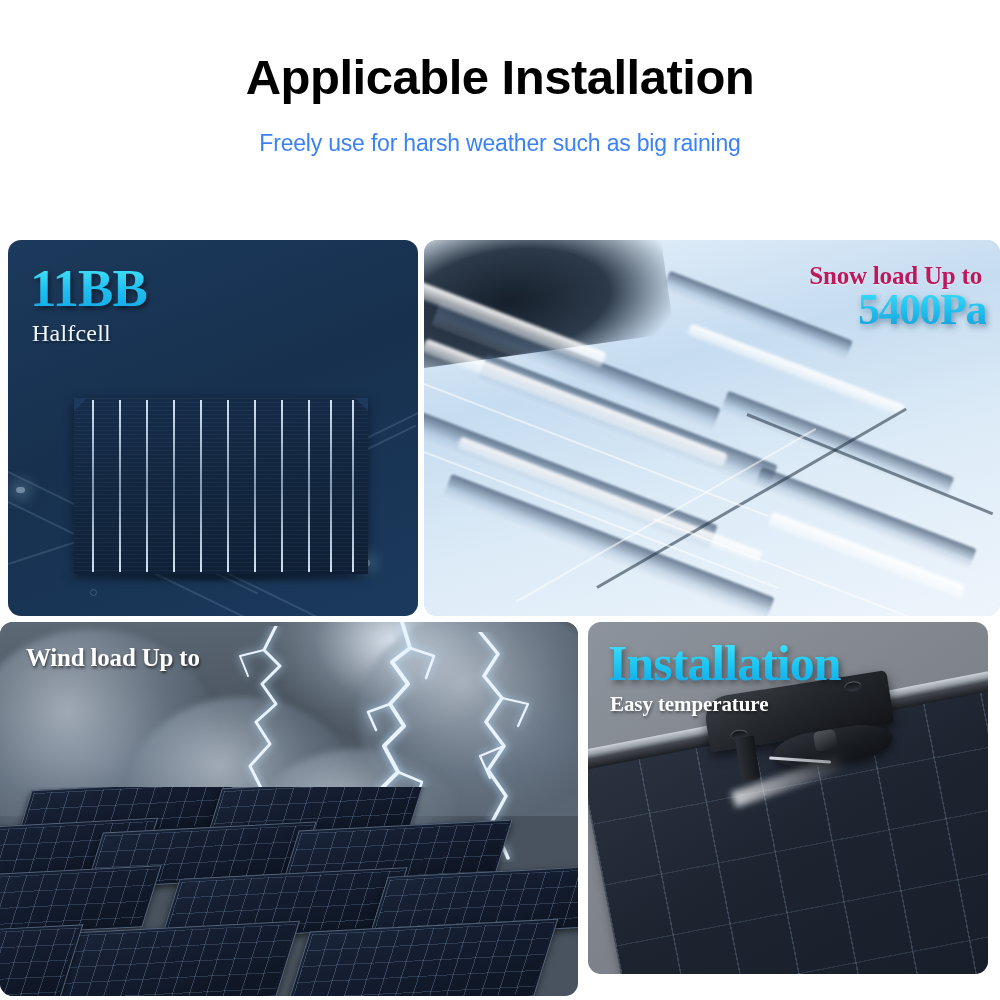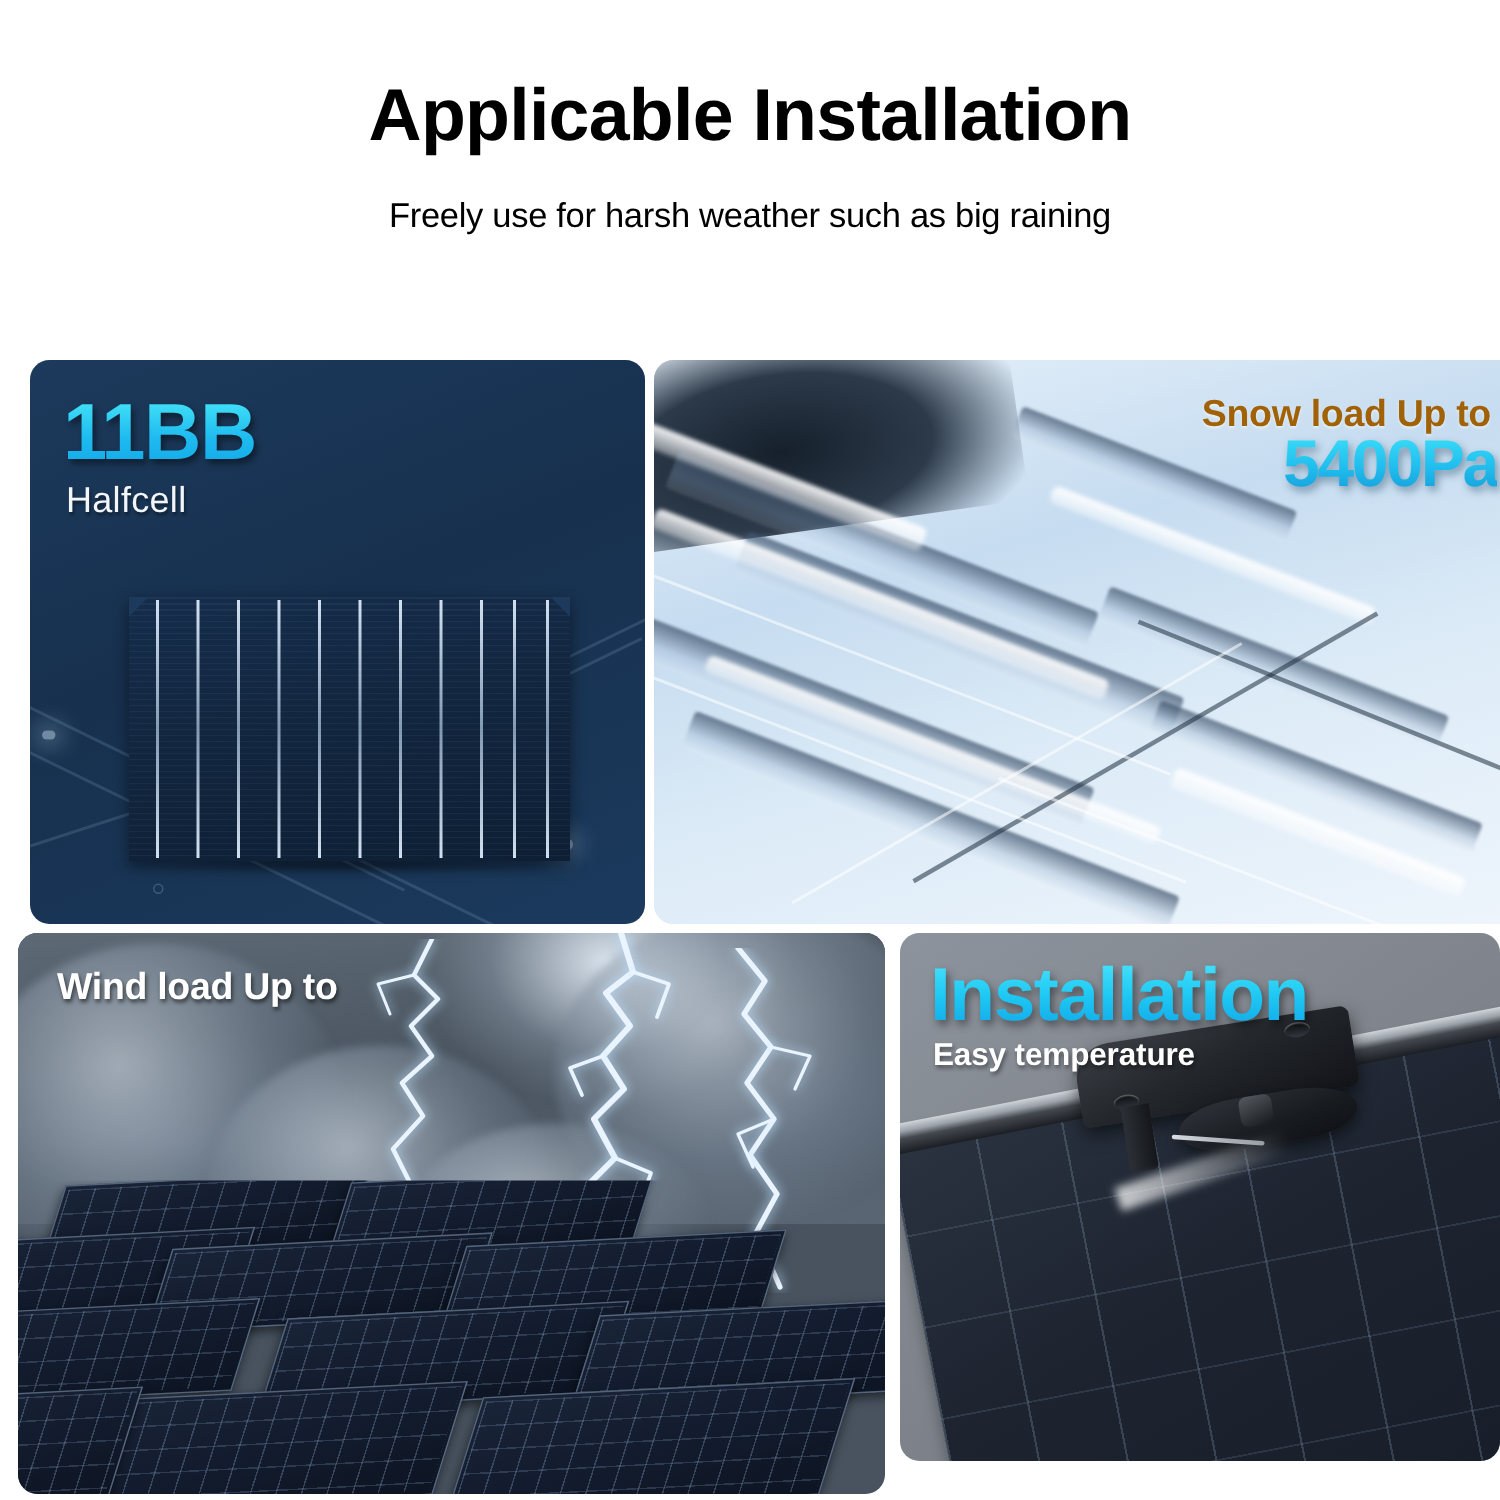--- a/index.html
+++ b/index.html
@@ -18,30 +18,30 @@
     font-family:"Liberation Sans", sans-serif;
     font-size:49px;
     font-weight:bold;
     letter-spacing:-0.5px;
     color:#000000;
     line-height:1.05;
   }
   .subtitle-wrap { margin-top:22px; }
   .subtitle-line {
     font-size:23px;
-    color:#000000;
+    color:#3b82f6;
     line-height:1.63;
     letter-spacing:-0.2px;
   }
 
   
   .grid {
     position:absolute;
-    left:12px; top:236px;
-    width:964px; height:764px;
+    left:0; top:236px;
+    width:964px; height:764px;font-family:Liberation Serif, serif;
   }
   .panel {
     position:absolute;
     border-radius:13px;
     overflow:hidden;
   }
   .p-tl { left:8px;   top:4px;   width:410px; height:376px; }
   .p-tr { left:424px; top:4px;   width:576px; height:376px; }
   .p-bl { left:0px;   top:386px; width:578px; height:374px; }
   .p-br { left:588px; top:386px; width:400px; height:352px; }
@@ -130,21 +130,21 @@
   .snow-gridline {
     position:absolute; background:rgba(255,255,255,.55); height:1.5px;
     transform-origin:left center;
   }
   .snow-seam {
     position:absolute; background:rgba(30,45,62,.55); height:3px;
     transform-origin:left center;
   }
   .tr-label {
     position:absolute; right:18px; top:22px;
-    font-size:25px; font-weight:bold; color:#a16207; letter-spacing:-.2px;
+    font-size:25px; font-weight:bold; color:#be185d; letter-spacing:-.2px;
     text-shadow:0 1px 2px rgba(255,255,255,.55);
   }
   .tr-value {
     position:absolute; right:14px; top:46px;
     font-size:44px; font-weight:bold; letter-spacing:-1.5px; line-height:1.1;
     background:linear-gradient(180deg,#3fe2f9 0%,#21c0ef 50%,#1296d6 100%);
     -webkit-background-clip:text; background-clip:text; color:transparent;
     filter:drop-shadow(2px 3px 3px rgba(20,60,90,.45));
   }
 

